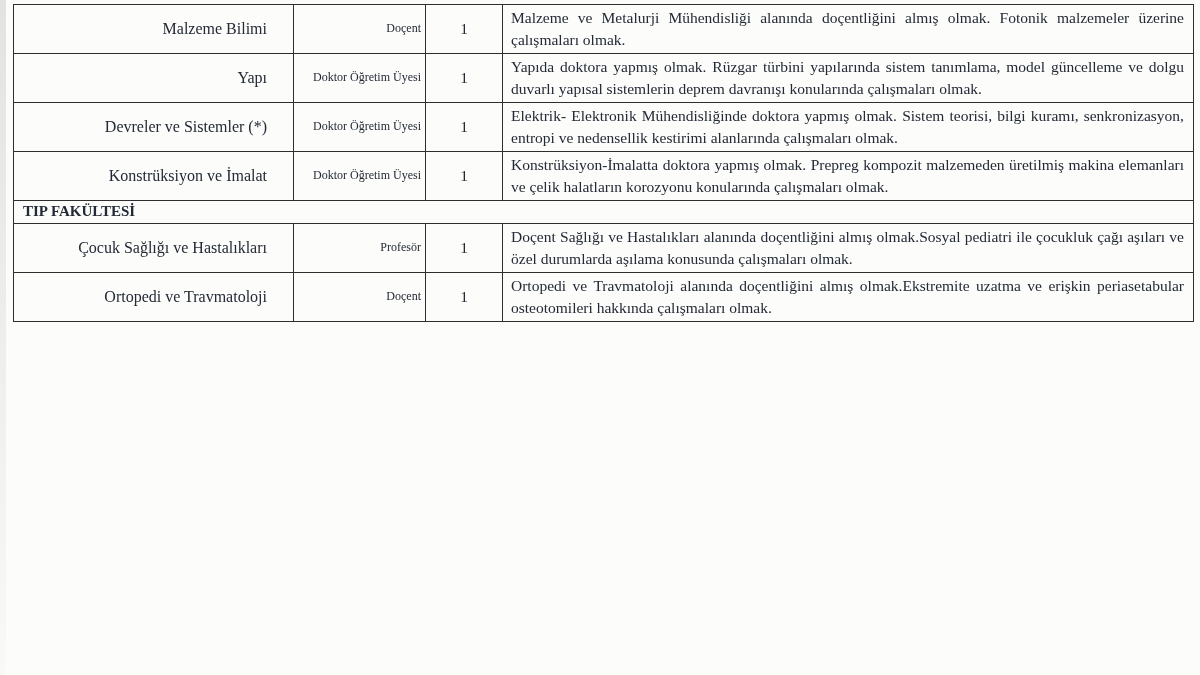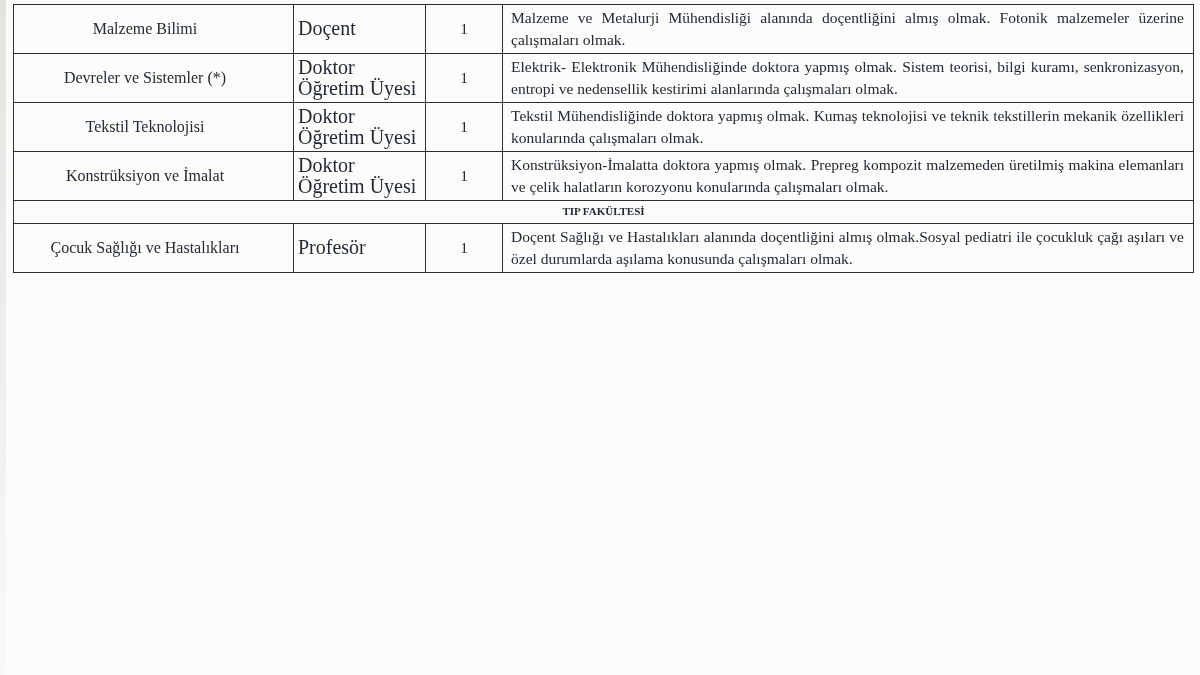--- a/index.html
+++ b/index.html
@@ -37,42 +37,42 @@
   col.c-title { width: 132px; }
   col.c-count { width: 77px;  }
   col.c-req   { width: 691px; }
   td {
     border: 1.6px solid var(--border-color);
     vertical-align: middle;
     line-height: 21.5px;
   }
   td.dept {
     font-size: 16px;
-    text-align: center;
+    text-align: right;
     padding: 3px 26px 3px 9px;
   }
   td.title {
-    font-size: 20px;
-    text-align: left;
+    font-size: 12px;
+    text-align: right;
     padding: 2px 4px;
   }
   td.count {
     font-size: 15.5px;
     text-align: center;
     padding: 2px 2px;
   }
   td.req {
     font-size: 15.5px;
     text-align: justify;
     padding: 2px 9px 3px 8px;
   }
   td.section {
-    font-size: 11px;
+    font-size: 15px;
     font-weight: bold;
-    text-align: center;
+    text-align: left;
     padding: 1px 9px 2px 9px;
     height: 22px;
     line-height: 19px;
   }
 </style>
 </head>
 <body>
 
 <div class="page-edge"></div>
 
@@ -84,40 +84,46 @@
     <col class="c-req">
   </colgroup>
   <tbody id="table-body">
       <tr>
         <td class="dept">Malzeme Bilimi</td>
         <td class="title">Doçent</td>
         <td class="count">1</td>
         <td class="req">Malzeme ve Metalurji Mühendisliği alanında doçentliğini almış olmak. Fotonik malzemeler üzerine çalışmaları olmak.</td>
       </tr>
       <tr>
+        <td class="dept">Yapı</td>
+        <td class="title">Doktor Öğretim Üyesi</td>
+        <td class="count">1</td>
+        <td class="req">Yapıda doktora yapmış olmak. Rüzgar türbini yapılarında sistem tanımlama, model güncelleme ve dolgu duvarlı yapısal sistemlerin deprem davranışı konularında çalışmaları olmak.</td>
+      </tr>
+      <tr>
         <td class="dept">Devreler ve Sistemler (*)</td>
         <td class="title">Doktor Öğretim Üyesi</td>
         <td class="count">1</td>
         <td class="req">Elektrik- Elektronik Mühendisliğinde doktora yapmış olmak. Sistem teorisi, bilgi kuramı, senkronizasyon, entropi ve nedensellik kestirimi alanlarında çalışmaları olmak.</td>
-      </tr>
-      <tr>
-        <td class="dept">Tekstil Teknolojisi</td>
-        <td class="title">Doktor Öğretim Üyesi</td>
-        <td class="count">1</td>
-        <td class="req">Tekstil Mühendisliğinde doktora yapmış olmak. Kumaş teknolojisi ve teknik tekstillerin mekanik özellikleri konularında çalışmaları olmak.</td>
       </tr>
       <tr>
         <td class="dept">Konstrüksiyon ve İmalat</td>
         <td class="title">Doktor Öğretim Üyesi</td>
         <td class="count">1</td>
         <td class="req">Konstrüksiyon-İmalatta doktora yapmış olmak. Prepreg kompozit malzemeden üretilmiş makina elemanları ve çelik halatların korozyonu konularında çalışmaları olmak.</td>
       </tr>
       <tr>
         <td colspan="4" class="section">TIP FAKÜLTESİ</td>
       </tr>
       <tr>
         <td class="dept">Çocuk Sağlığı ve Hastalıkları</td>
         <td class="title">Profesör</td>
         <td class="count">1</td>
         <td class="req">Doçent Sağlığı ve Hastalıkları alanında doçentliğini almış olmak.Sosyal pediatri ile çocukluk çağı aşıları ve özel durumlarda aşılama konusunda çalışmaları olmak.</td>
       </tr>
+      <tr>
+        <td class="dept">Ortopedi ve Travmatoloji</td>
+        <td class="title">Doçent</td>
+        <td class="count">1</td>
+        <td class="req">Ortopedi ve Travmatoloji alanında doçentliğini almış olmak.Ekstremite uzatma ve erişkin periasetabular osteotomileri hakkında çalışmaları olmak.</td>
+      </tr>
     </tbody>
 </table>
 
 </body></html>

